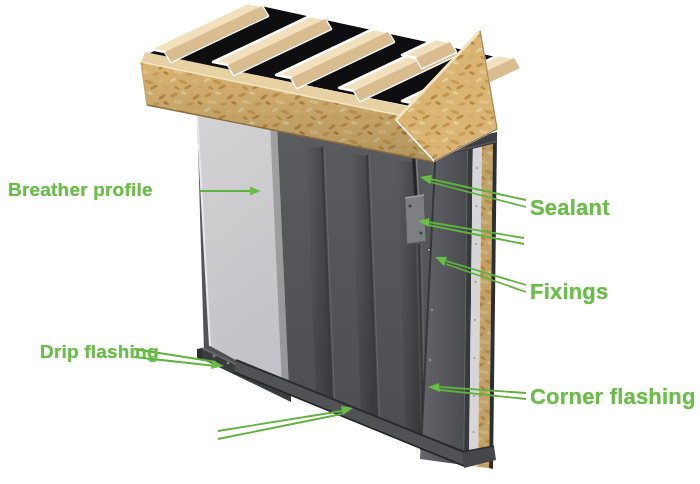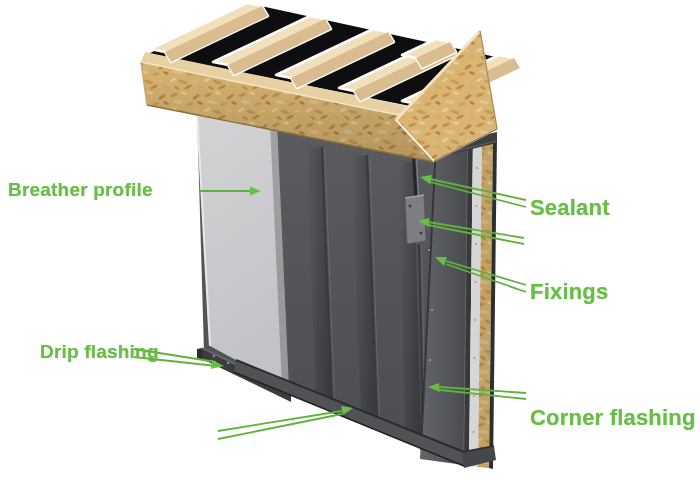--- a/index.html
+++ b/index.html
@@ -240,15 +240,15 @@
     <polygon points="418,221 429,218 429,227"></polygon>
     <polygon points="435,257 447,257 444,266"></polygon>
     <polygon points="428,387 439,383 440,392"></polygon>
   </g>
 </svg>
 
 <div class="lbl lbl-left" style="left:8px;  top:179px;">Breather profile</div>
 <div class="lbl lbl-left" style="left:0; top:341px;margin-left:40px;">Drip flashing</div>
 <div class="lbl lbl-right" style="left:530px;top:195px;">Sealant</div>
 <div class="lbl lbl-right" style="left:530px;top:279px;">Fixings</div>
-<div class="lbl lbl-right" style="left:530px;top:384px;margin-top:21px;">Corner flashing</div>
+<div class="lbl lbl-right" style="left:530px;top:384px;">Corner flashing</div>
 
 </div>
 
 </body></html>

